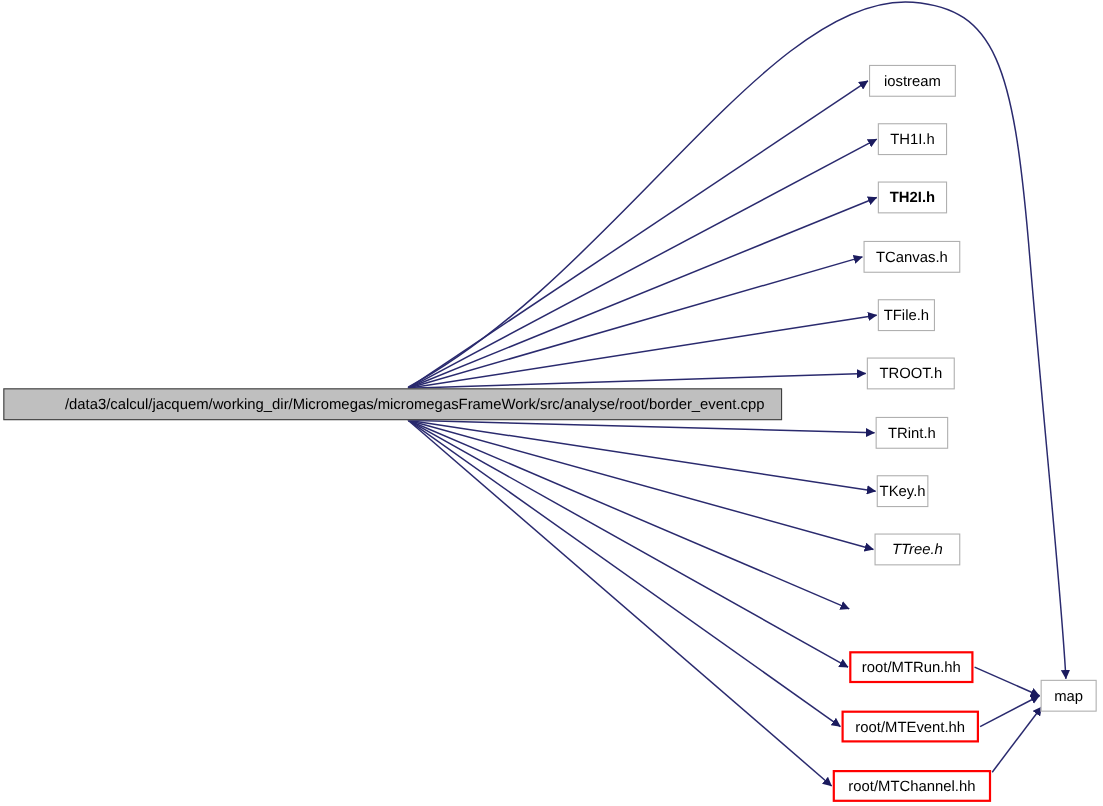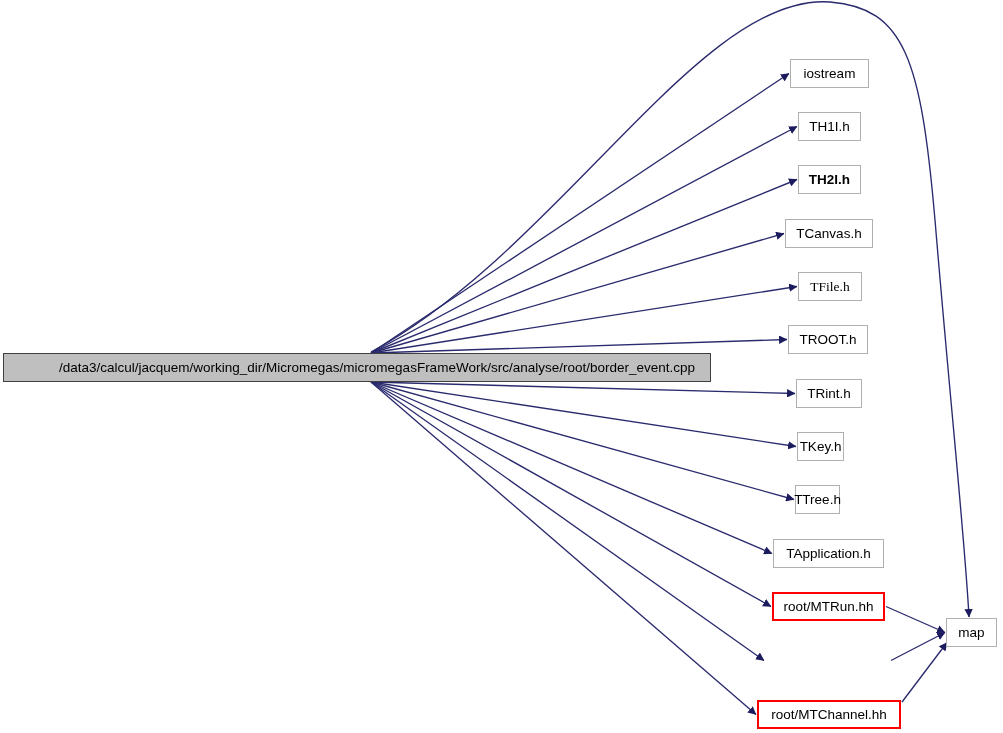--- a/index.html
+++ b/index.html
@@ -99,48 +99,48 @@
   </div>
 
   <div class="node" style="left:798px; top:165px; width:63px; height:29px;font-weight:bold;">
     <span>TH2I.h</span>
   </div>
 
   <div class="node" style="left:785px; top:219px; width:88px; height:29px;">
     <span>TCanvas.h</span>
   </div>
 
-  <div class="node" style="left:798px; top:272px; width:64px; height:29px;font-family:Liberation Serif, serif;">
+  <div class="node" style="left:798px; top:272px; width:52px; height:29px;">
     <span>TFile.h</span>
   </div>
 
   <div class="node" style="left:788px; top:325px; width:80px; height:29px;">
     <span>TROOT.h</span>
   </div>
 
   <div class="node" style="left:796px; top:379px; width:66px; height:29px;">
     <span>TRint.h</span>
   </div>
 
   <div class="node" style="left:797px; top:432px; width:47px; height:29px;">
     <span>TKey.h</span>
   </div>
 
-  <div class="node" style="left:795px; top:485px; width:45px; height:29px;">
+  <div class="node" style="left:795px; top:485px; width:78px; height:29px;font-style:italic;">
     <span>TTree.h</span>
   </div>
 
-  <div class="node" style="left:773px; top:539px; width:111px; height:29px;">
-    <span>TApplication.h</span>
-  </div>
 
   <div class="node red-node" style="left:772px; top:592px; width:113px; height:29px;">
     <span>root/MTRun.hh</span>
   </div>
 
+  <div class="node red-node" style="left:765px; top:646px; width:125px; height:29px;">
+    <span>root/MTEvent.hh</span>
+  </div>
 
   <div class="node red-node" style="left:757px; top:700px; width:144px; height:29px;">
     <span>root/MTChannel.hh</span>
   </div>
 
   <div class="node" style="left:946px; top:618px; width:51px; height:29px;">
     <span>map</span>
   </div>
 
 </div>

